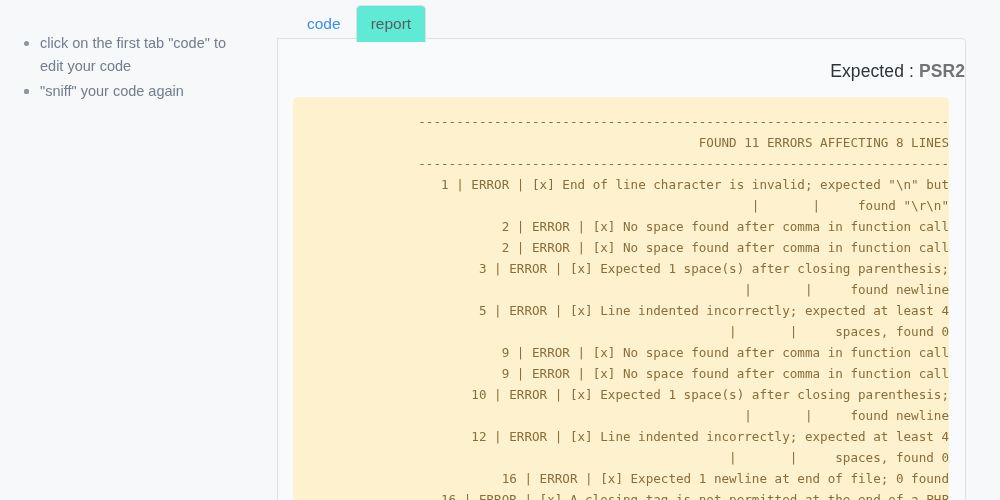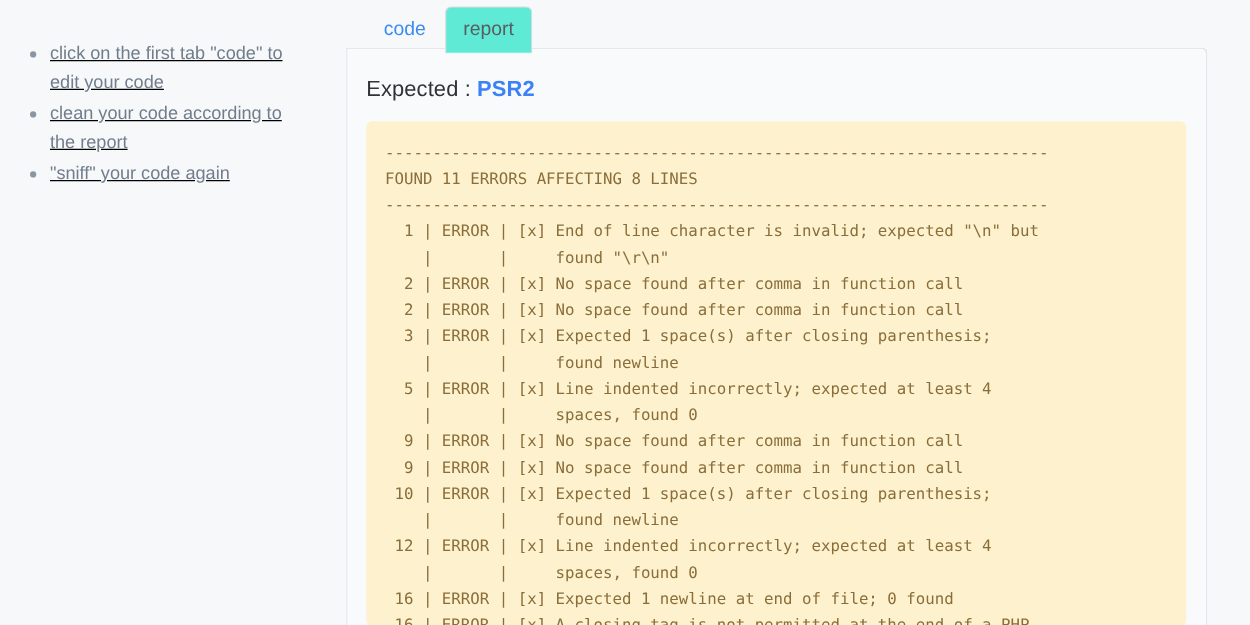--- a/index.html
+++ b/index.html
@@ -17,21 +17,20 @@
 
   
   .sidebar {
     position: absolute;
     left: 0;
     top: 0;
     width: 262px;
     height: 384px;
     box-sizing: border-box;
     padding: 32px 14px 0 14px;
-    text-decoration: underline;
   }
   .tips-list {
     list-style: none;
     margin: 0;
     padding: 0;
   }
   .tip-item {
     position: relative;
     padding-left: 26px;
     margin: 0 0 2px 0;
@@ -50,20 +49,21 @@
     background: #8b96a3;
   }
 
   
   .tabs-wrap {
     position: absolute;
     left: 277px;
     top: 0;
     width: 689px;
     height: 500px;
+    text-align: right;
   }
   .tab-strip {
     position: absolute;
     left: 0;
     top: 5px;
     height: 38px;
     display: flex;
     align-items: flex-end;
     padding-left: 15px;
     box-sizing: border-box;
@@ -107,21 +107,21 @@
   .panel-title {
     margin: 0;
     padding: 22px 0 0 15px;
     font-size: 17.5px;
     font-weight: normal;
     color: #2e3338;
     letter-spacing: 0.1px;
   }
   .panel-title .standard-value {
     font-weight: bold;
-    color: #3b82f6;
+    color: #737373;
   }
 
   
   .report-box {
     position: absolute;
     left: 15px;
     top: 58px;
     width: 656px;
     height: 404px;
     box-sizing: border-box;
@@ -144,21 +144,20 @@
 <body>
 
 <div class="sidebar">
   <ul class="tips-list">
     <li class="tip-item">
       <span class="tip-bullet"></span>
       <span>click on the first tab "code" to edit your code</span>
     </li>
     <li class="tip-item">
       <span class="tip-bullet"></span>
-      <span>clean your code according to the report</span>
     </li>
     <li class="tip-item">
       <span class="tip-bullet"></span>
       <span>"sniff" your code again</span>
     </li>
   </ul>
 </div>
 
 <div class="tabs-wrap">
 

